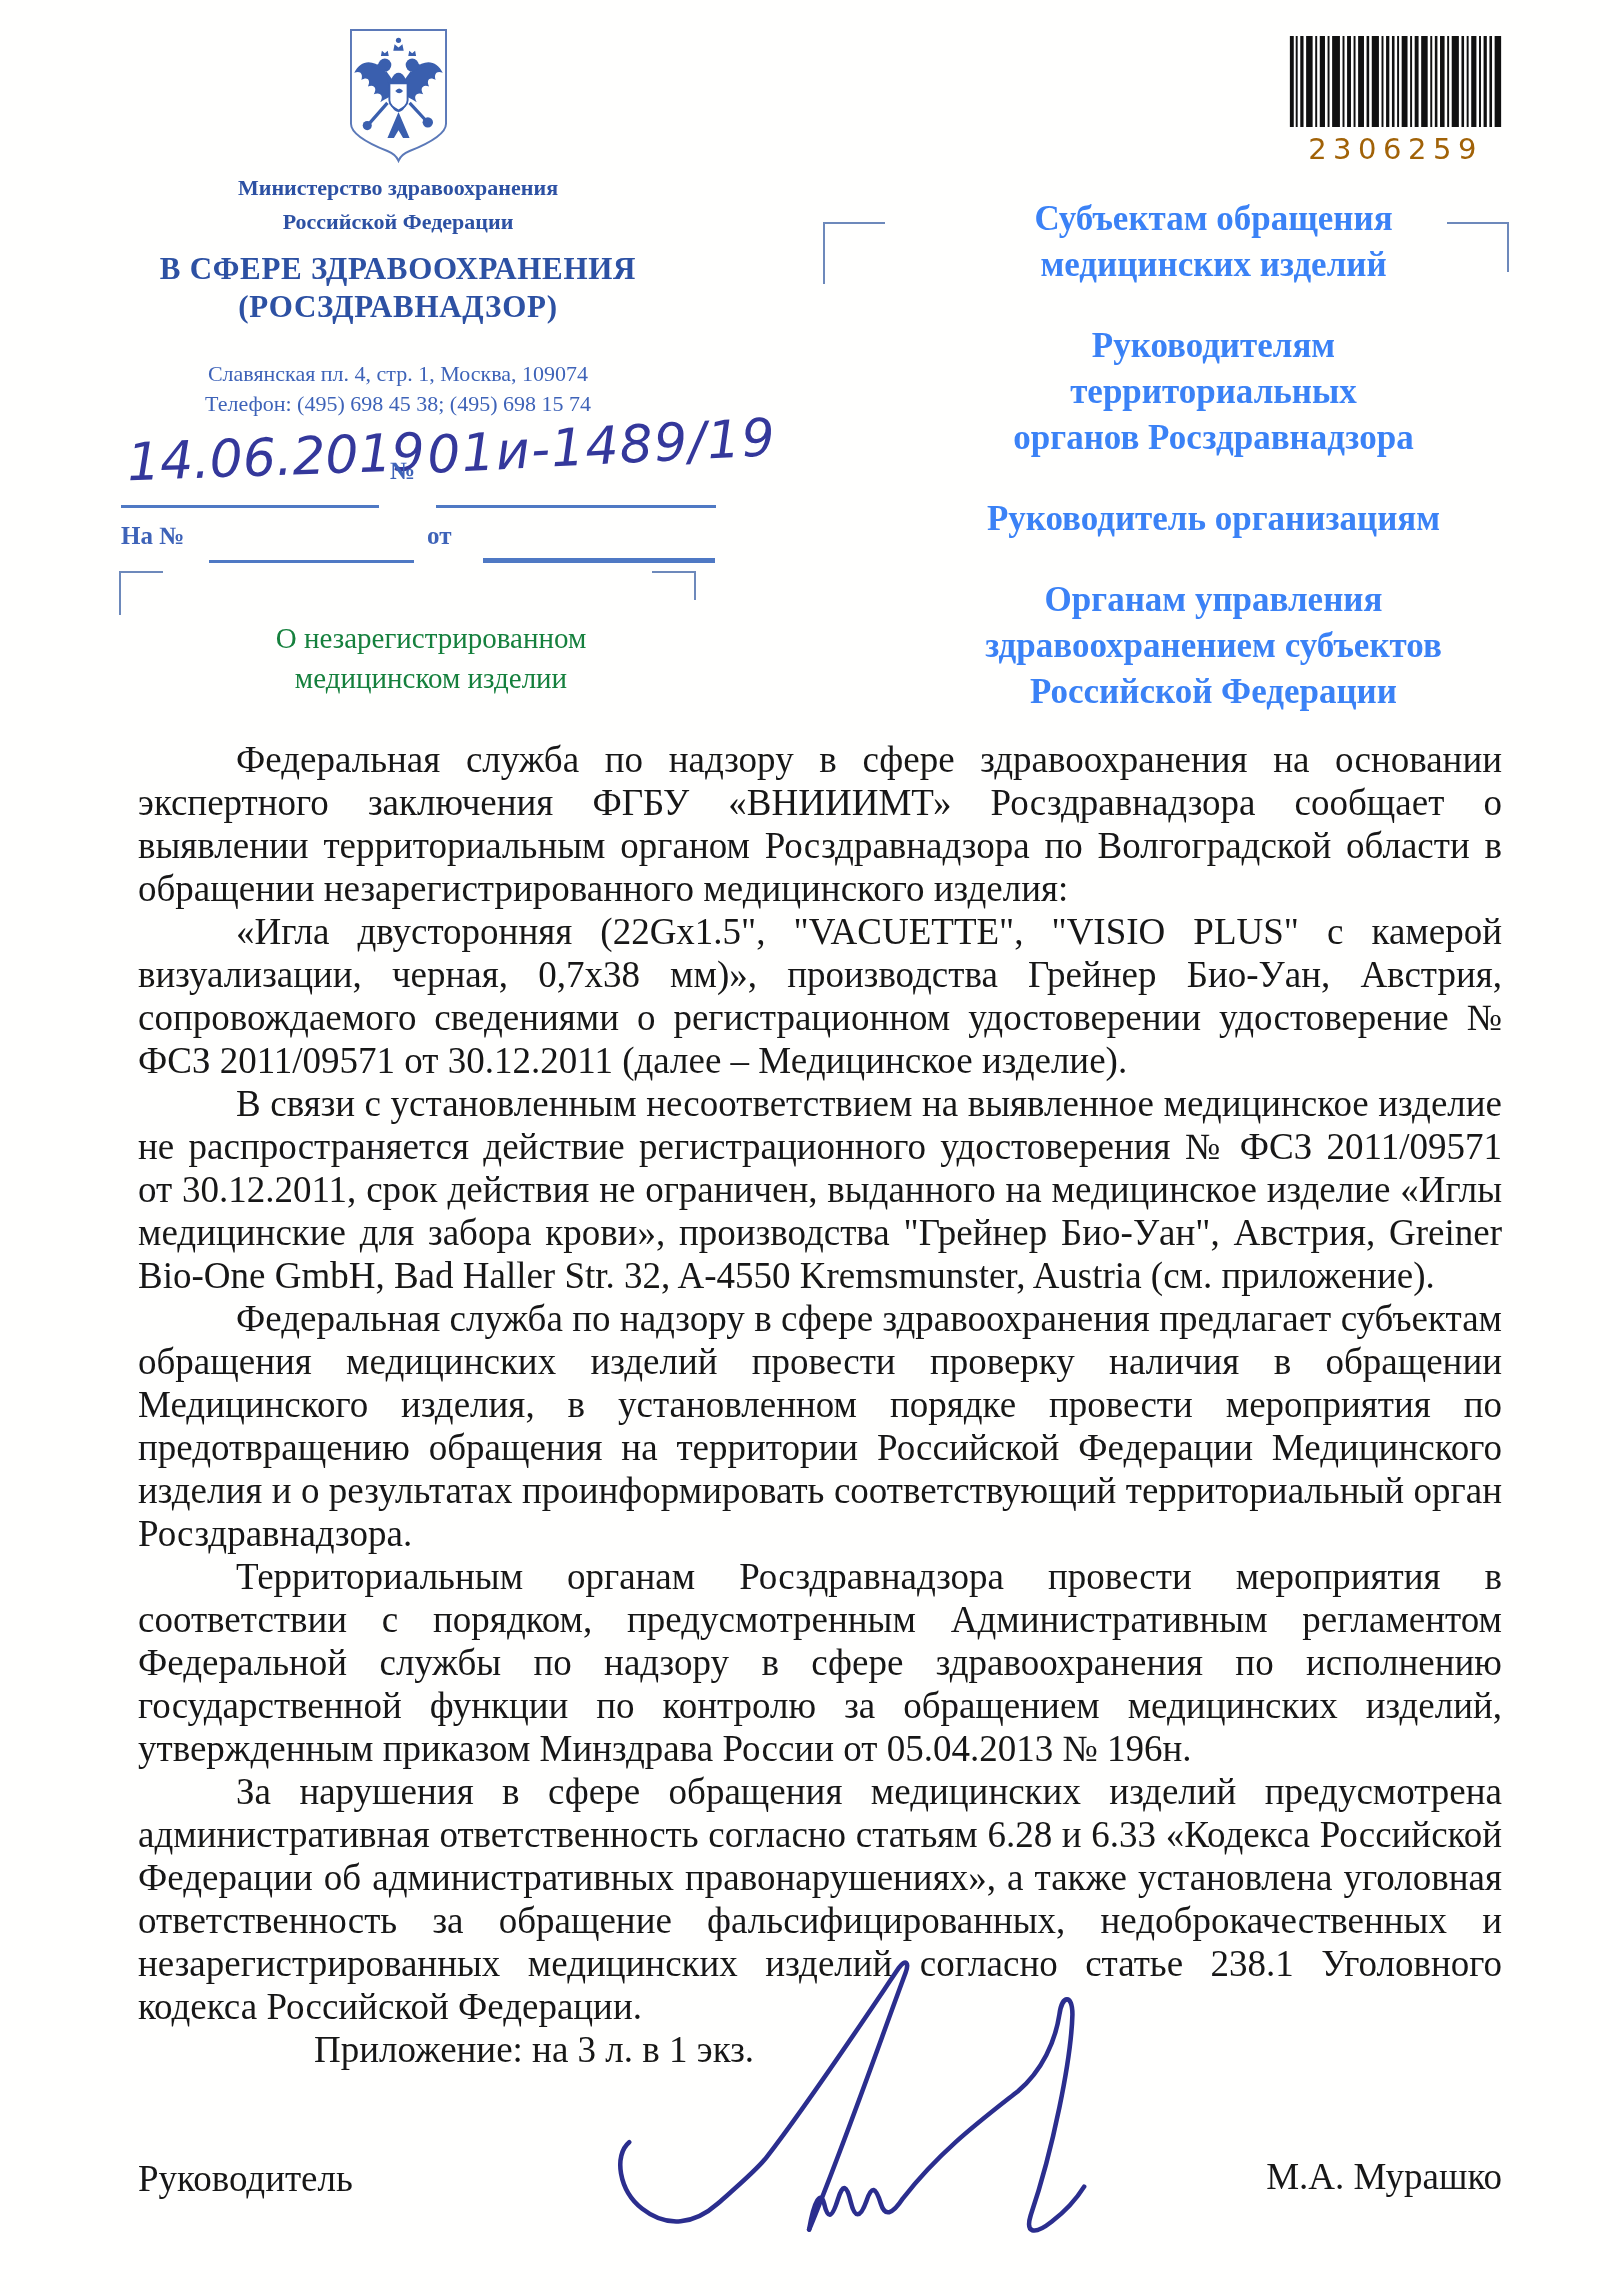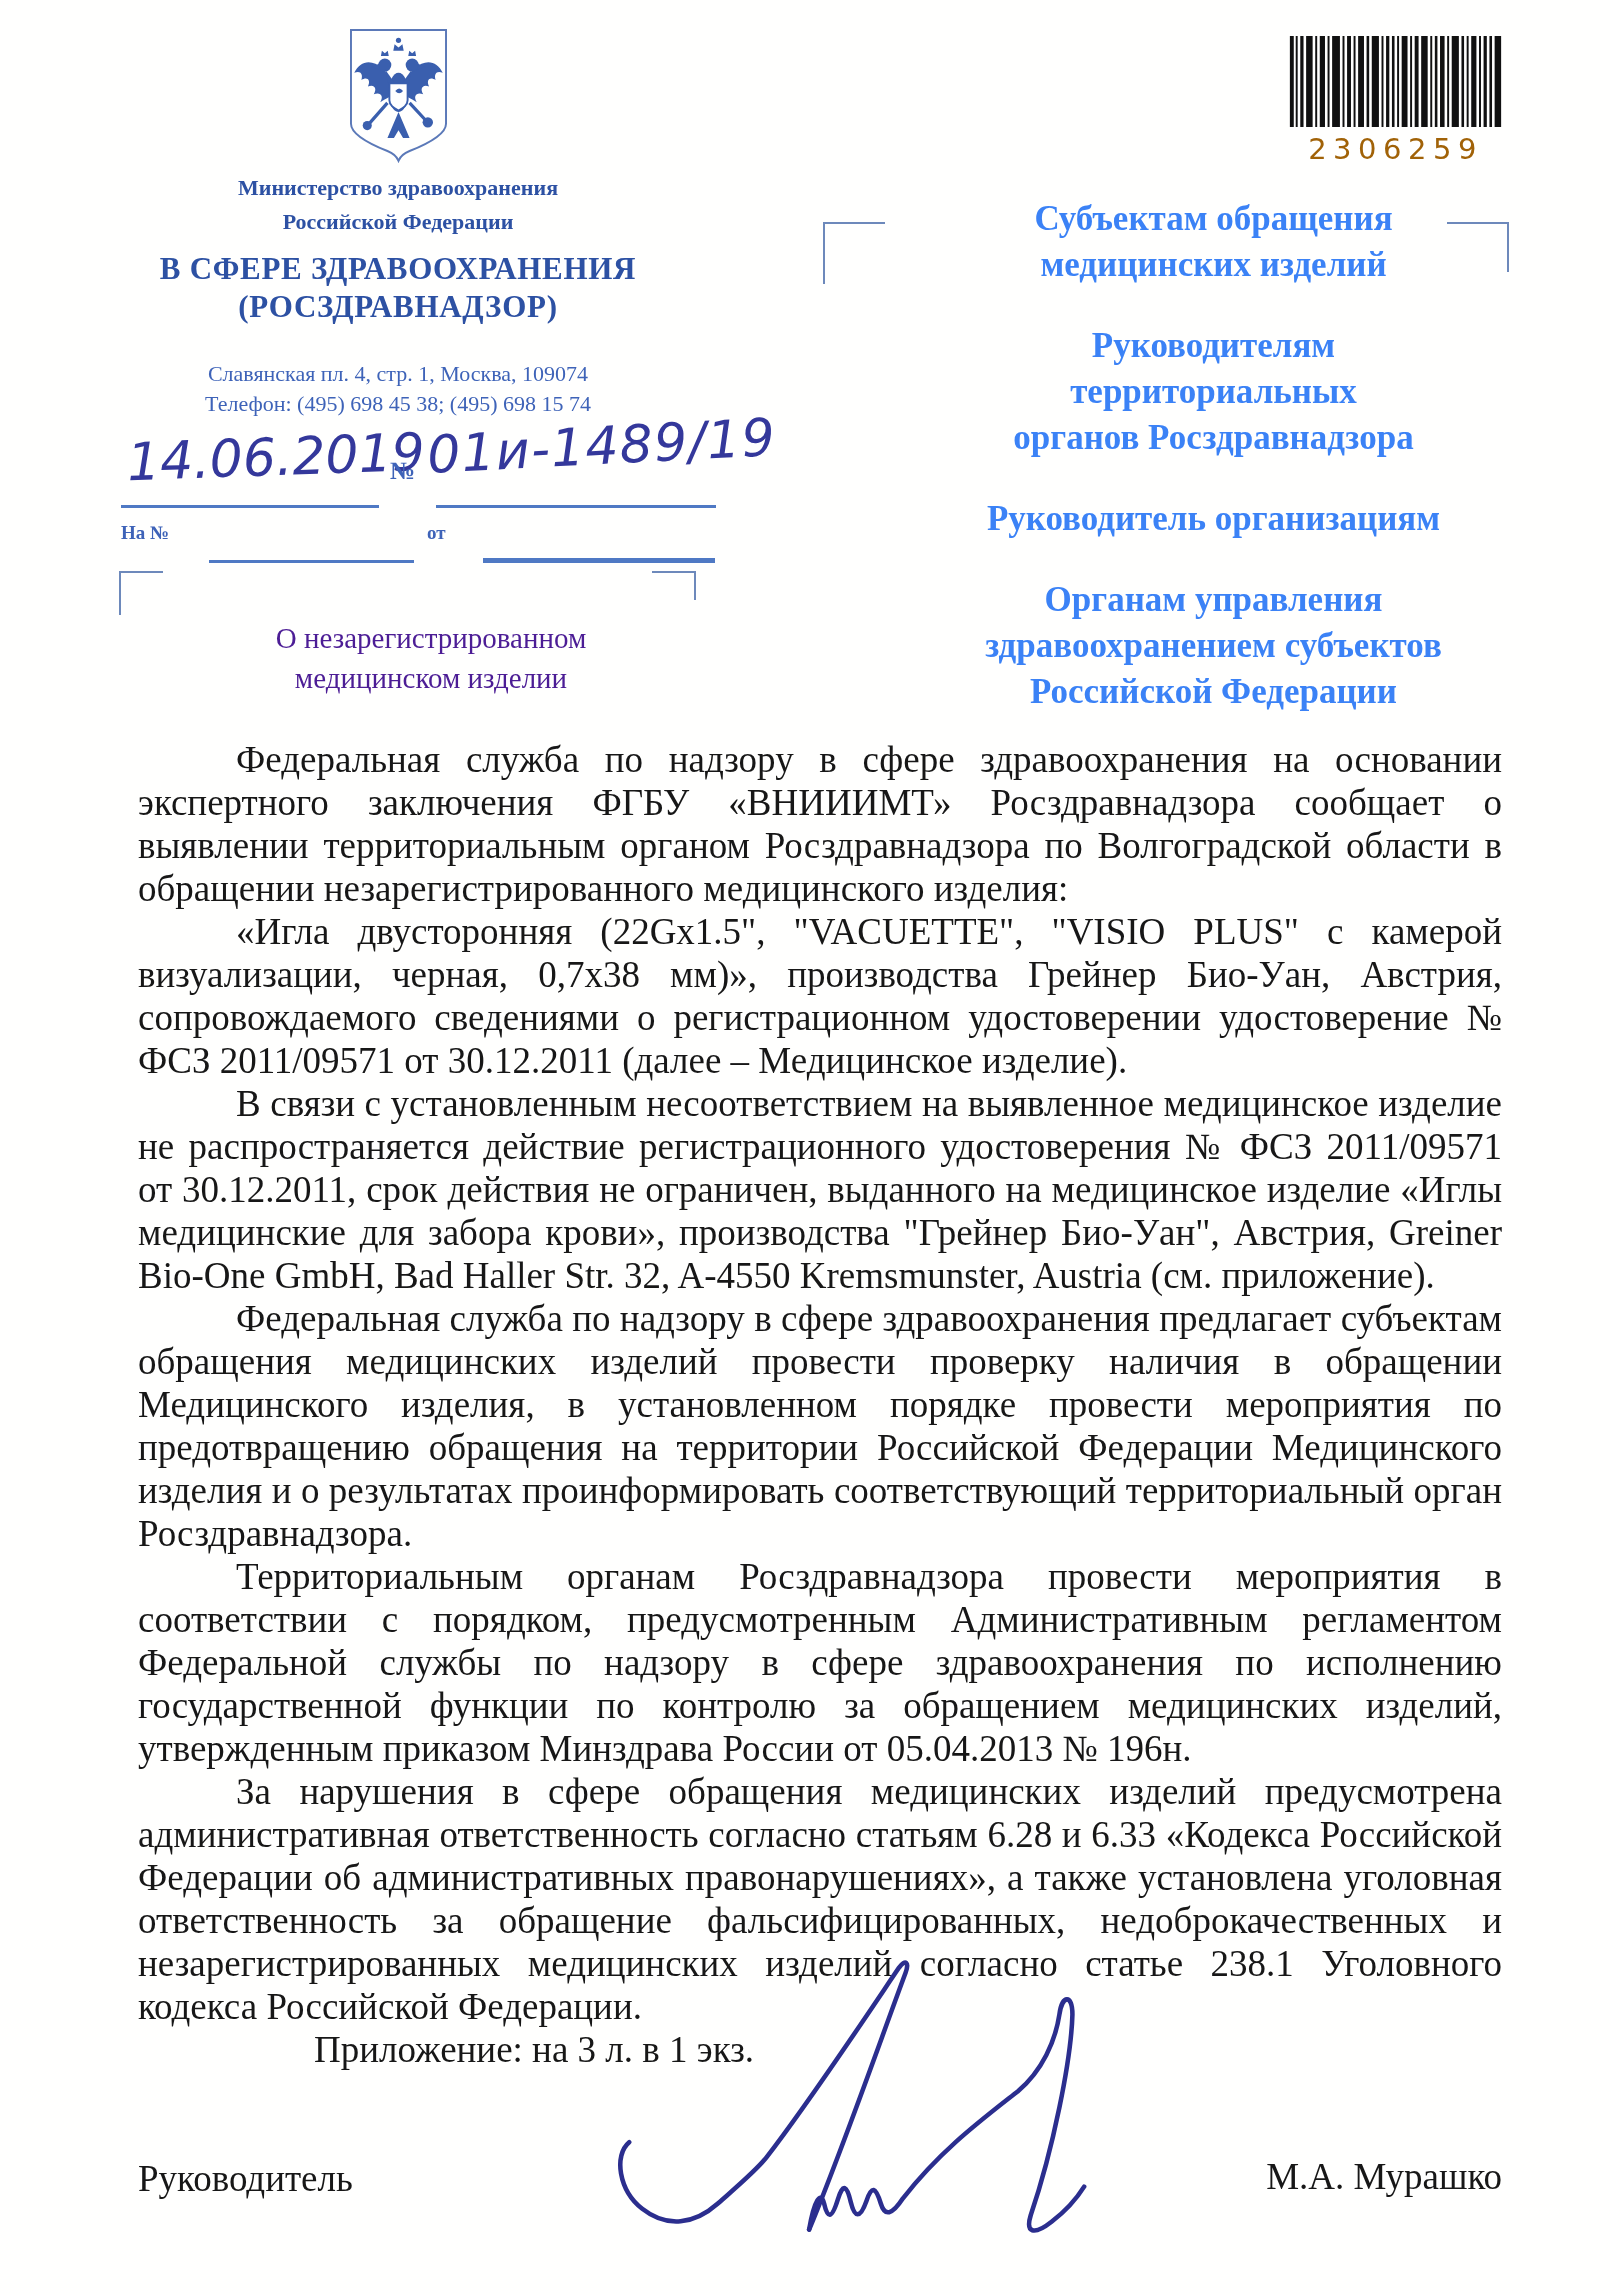--- a/index.html
+++ b/index.html
@@ -28,21 +28,21 @@
     color:#34389b;white-space:nowrap;
   }
   .ref-date{left:127px;top:427px;font-size:52px;transform:rotate(-2deg);}
   .ref-num{left:427px;top:416px;font-size:52px;transform:rotate(-3deg);letter-spacing:1.3px;}
   .num-sign{position:absolute;left:390px;top:457px;font-size:25px;color:#3e63b8;font-weight:bold;}
   .blue-line{position:absolute;background:#4f79c4;height:3.3px;}
   .l-date{left:121px;top:505px;width:258px;}
   .l-num{left:436px;top:505px;width:280px;}
   .l-rep1{left:209px;top:560px;width:205px;height:3.3px;}
   .l-rep2{left:483px;top:558px;width:232px;height:5.2px;}
-  .reply-label{position:absolute;font-size:19px;color:#3e63b8;font-weight:bold;}
+  .reply-label{position:absolute;font-size:25px;color:#3e63b8;font-weight:bold;}
   .rl1{left:121px;top:522px;}
   .rl2{left:427px;top:522px;}
   
   .barcode{position:absolute;left:1288px;top:36px;width:215px;text-align:center;}
   .barcode-number{
     margin-top:2.6px;font-family:"DejaVu Sans", sans-serif;
     font-size:29px;letter-spacing:6.5px;color:#a16207;font-weight:500;
   }
   
   .addressees{
@@ -52,21 +52,21 @@
   .addr-group{margin-bottom:35px;}
   
   .corner{position:absolute;border:0 solid #6d89bb;}
   .br1{left:823px;top:222px;width:60px;height:60px;border-top-width:2.6px;border-left-width:2.6px;}
   .br2{left:1447px;top:222px;width:60px;height:48px;border-top-width:2.6px;border-right-width:2.6px;}
   .br3{left:119px;top:571px;width:42px;height:42px;border-top-width:2.6px;border-left-width:2.6px;}
   .br4{left:652px;top:571px;width:42px;height:27px;border-top-width:2.6px;border-right-width:2.6px;color:#8aa0c8;}
   
   .subject{
     position:absolute;left:196px;top:618px;width:470px;
-    text-align:center;font-size:29px;line-height:40px;color:#4c1d95;
+    text-align:center;font-size:29px;line-height:40px;color:#15803d;
   }
   
   .body-text{margin:738px 109px 0 138px;}
   .body-text p{
     margin:0;font-size:37px;line-height:43px;
     text-align:justify;text-indent:98px;
   }
   .attachment{
     margin:23.5px 0 0 0;font-size:37px;line-height:43px;padding-left:78px;
   }

